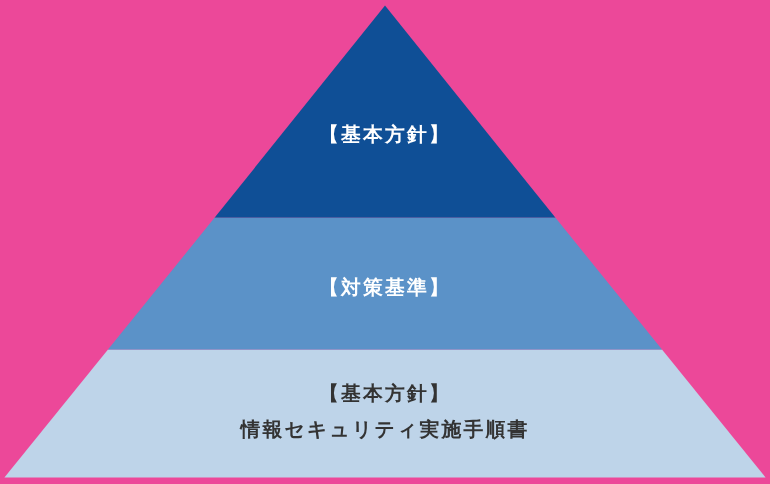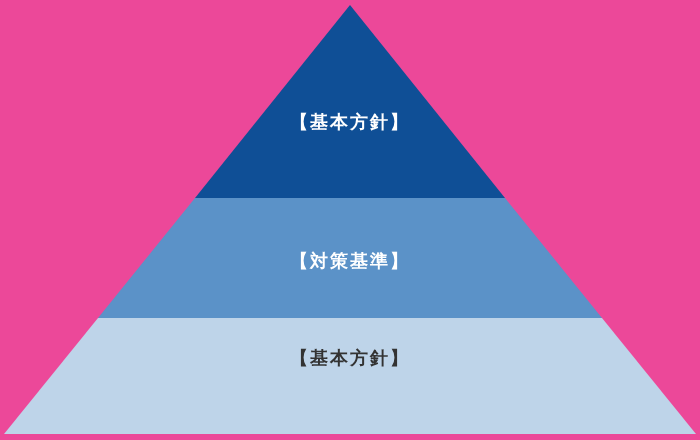--- a/index.html
+++ b/index.html
@@ -53,15 +53,16 @@
   <div class="tier-text t1" style="color: rgb(255, 255, 255);">
     <div class="tier-label">【基本方針】</div>
   </div>
 
   <div class="tier-text t2" style="color: rgb(255, 255, 255);">
     <div class="tier-label">【対策基準】</div>
   </div>
 
   <div class="tier-text t3" style="color: rgb(51, 51, 51);">
     <div class="tier-label">【基本方針】</div>
+    <div class="tier-desc">情報セキュリティ実施手順書</div>
   </div>
 
 </div>
 
 </body></html>

